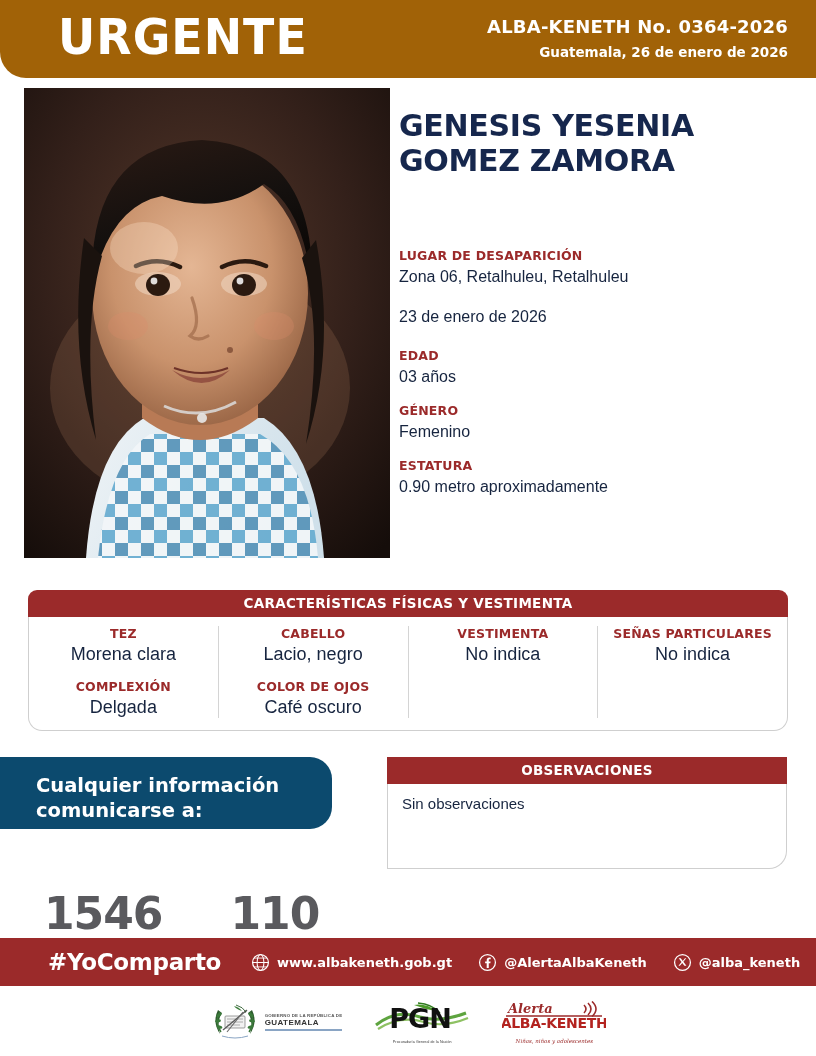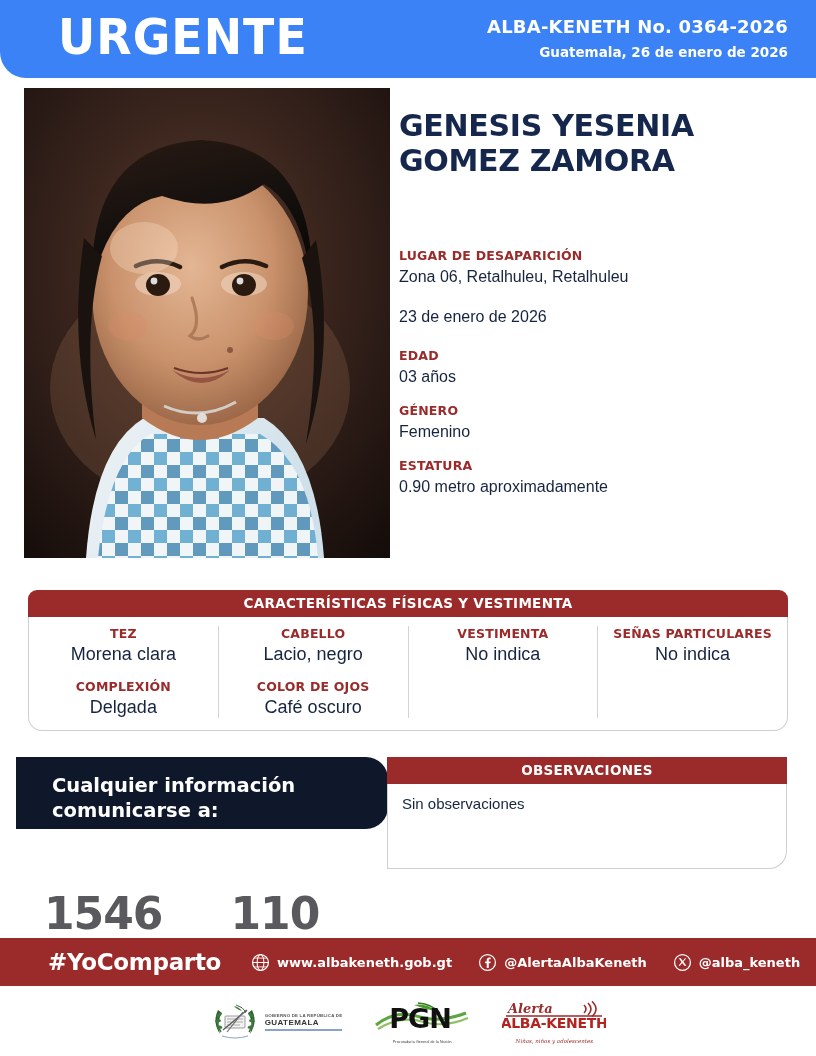--- a/index.html
+++ b/index.html
@@ -8,21 +8,21 @@
     font-family:"Liberation Sans", sans-serif;
     background:#ffffff;
     color:#16243f;
     position:relative;
     overflow:hidden;
   }
 
   
   .header {
     position:absolute; left:0; top:0; width:816px; height:78px;
-    background:#3b82f6;
+    background:#a16207;
     border-bottom-left-radius:26px;
     padding-left:46px;
   }
   .urgente {
     position:absolute; left:58px; top:8px;
     font-size:50px; font-weight:bold; color:#fff;
     letter-spacing:1px; font-stretch:condensed;
     transform:scaleX(1.02);
     transform-origin:left center;
     font-family:"DejaVu Sans", sans-serif;
@@ -89,22 +89,22 @@
     font-size:12.5px; font-weight:bold; color:#9B2A2A;
     letter-spacing:.2px; font-family:"DejaVu Sans", sans-serif;
   }
   .c-value {
     font-size:18px; color:#16243f; margin-top:3px; margin-bottom:14px;
   }
   .c-value:last-child { margin-bottom:0; }
 
   
   .contact-box {
-    position:absolute; left:16px; top:757px; width:372px; height:72px;
-    background:#0f172a;
+    position:absolute; left:0; top:757px; width:332px; height:72px;
+    background:#0c4a6e;
     border-top-right-radius:22px; border-bottom-right-radius:22px;
   }
   .contact-text {
     position:absolute; left:36px; top:16px;
     font-size:19.5px; font-weight:bold; color:#fff; line-height:1.3;
     font-family:"DejaVu Sans", sans-serif;
   }
   .phones { position:absolute; left:24px; top:852px; width:360px; display:flex; }
   .phone-item { text-align:center; }
   .phone-item.p1 { margin-left:20px; }

